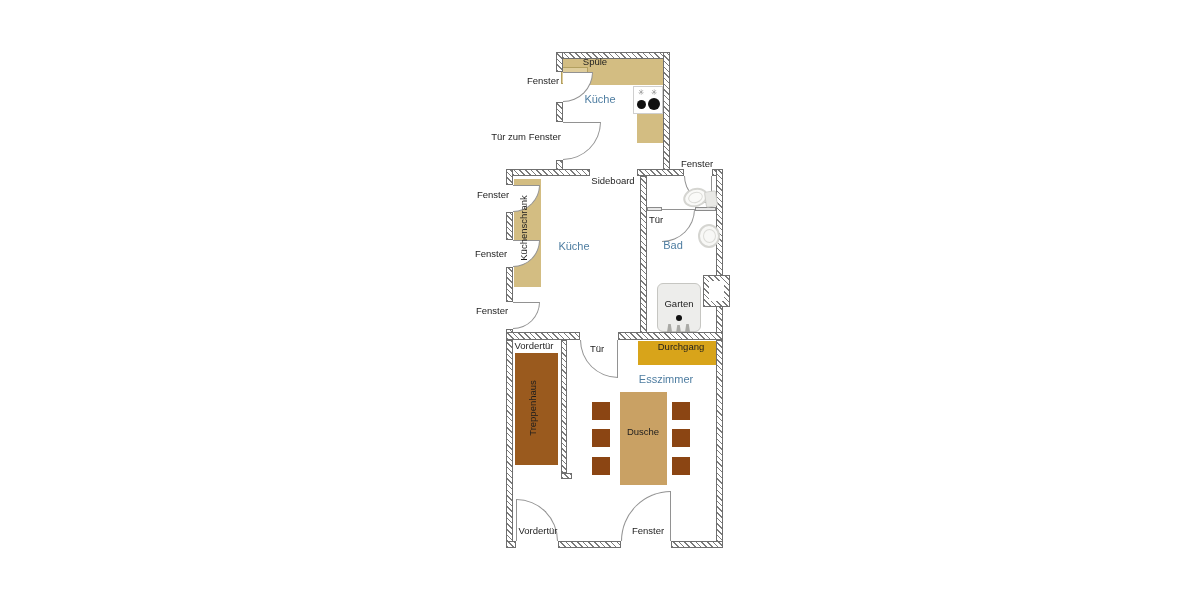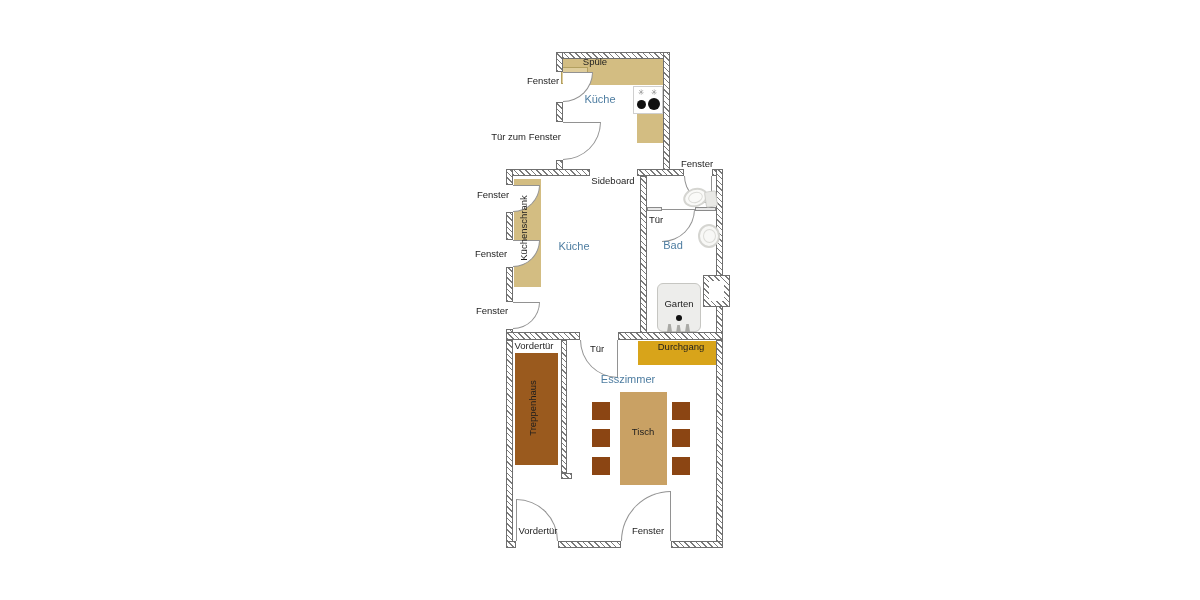--- a/index.html
+++ b/index.html
@@ -112,19 +112,19 @@
   <div class="lbl v" style="left:524px;top:228px;">Küchenschrank</div>
   <div class="lbl" style="left:656px;top:220px;">Tür</div>
   <div class="lbl room" style="left:673px;top:245px;">Bad</div>
   <div class="lbl room" style="left:574px;top:246px;">Küche</div>
   <div class="lbl" style="left:491px;top:254px;">Fenster</div>
   <div class="lbl" style="left:679px;top:304px;">Garten</div>
   <div class="lbl" style="left:492px;top:311px;">Fenster</div>
   <div class="lbl" style="left:534px;top:346px;">Vordertür</div>
   <div class="lbl" style="left:597px;top:349px;">Tür</div>
   <div class="lbl" style="left:681px;top:347px;">Durchgang</div>
-  <div class="lbl room" style="left:628px;top:379px;">Esszimmer</div>
+  <div class="lbl room" style="left:666px;top:379px;">Esszimmer</div>
   <div class="lbl v" style="left:533px;top:408px;">Treppenhaus</div>
-  <div class="lbl" style="left:643px;top:432px;">Tisch</div>
+  <div class="lbl" style="left:643px;top:432px;">Dusche</div>
   <div class="lbl" style="left:538px;top:531px;">Vordertür</div>
   <div class="lbl" style="left:648px;top:531px;">Fenster</div>
 
 </div>
 
 </body></html>

